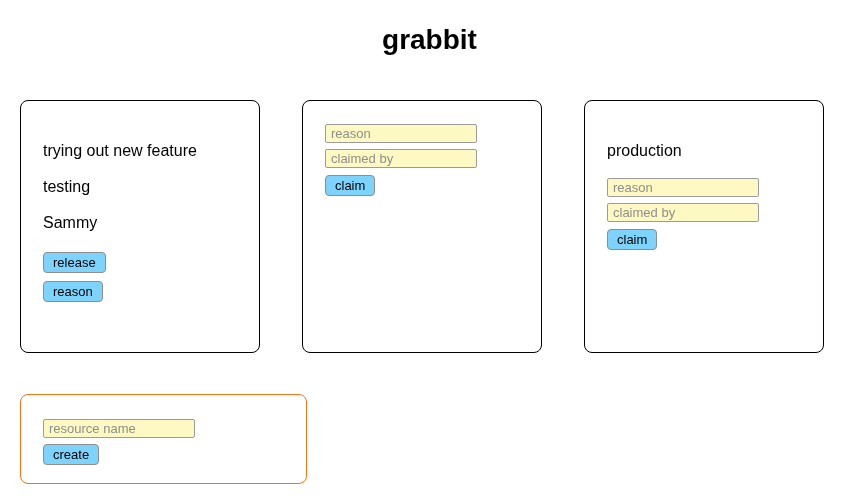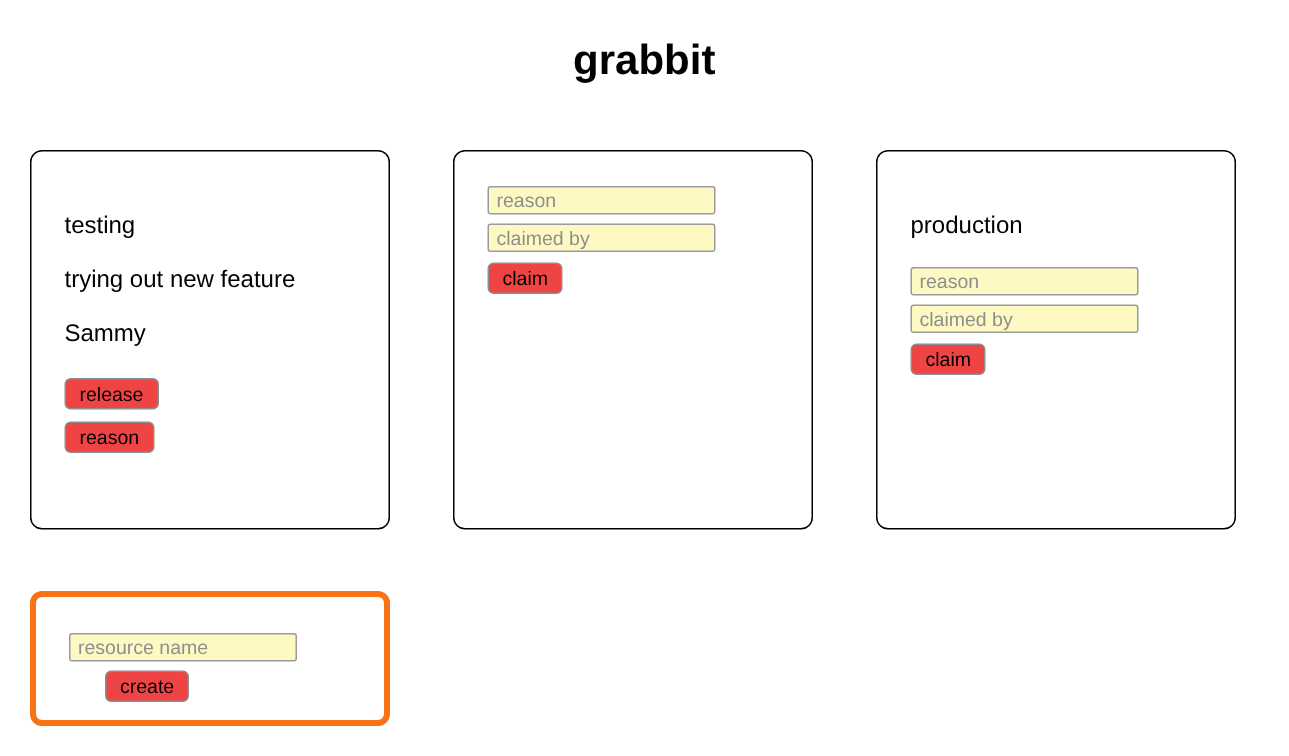--- a/index.html
+++ b/index.html
@@ -55,52 +55,52 @@
   .txt::placeholder {
     color: #8e8e8e;
     opacity: 1;
   }
   .btn {
     display: block;
     font-family: "Liberation Sans", sans-serif;
     font-size: 13px;
     line-height: 13px;
     color: #000000;
-    background: #ef4444;
+    background: #7dd3fc;
     border: 1px solid #8e8e8e;
     border-radius: 4px;
     padding: 3px 9px;
     margin: 0;
     cursor: pointer;
   }
   .btn + .btn { margin-top: 8px; }
   .card .btn-claim { margin-top: 7px; }
   .card .btn-release { margin-top: 20px; }
   .card-create {
     box-sizing: border-box;
-    width: 240px;
+    width: 287px;
     height: 90px;
-    border: 4px solid #f97316;
+    border: 1px solid #f97316;
     border-radius: 8px;
     margin: 41px 0 0 20px;
     padding: 24px 22px;
     background: #ffffff;
   }
-  .card-create .btn { margin-top: 6px; margin-left: 24px; }
+  .card-create .btn { margin-top: 6px; }
 </style>
 </head>
 <body>
 
 <h1 class="page-title">grabbit</h1>
 
 <main class="cards-row">
 
   <section class="card">
+    <p>trying out new feature</p>
     <p>testing</p>
-    <p>trying out new feature</p>
     <p>Sammy</p>
     <button class="btn btn-release">release</button>
     <button class="btn">reason</button>
   </section>
 
   <section class="card">
     <input type="text" class="txt" placeholder="reason" style="">
     <input type="text" class="txt" placeholder="claimed by" style="">
     <button class="btn btn-claim">claim</button>
   </section>

